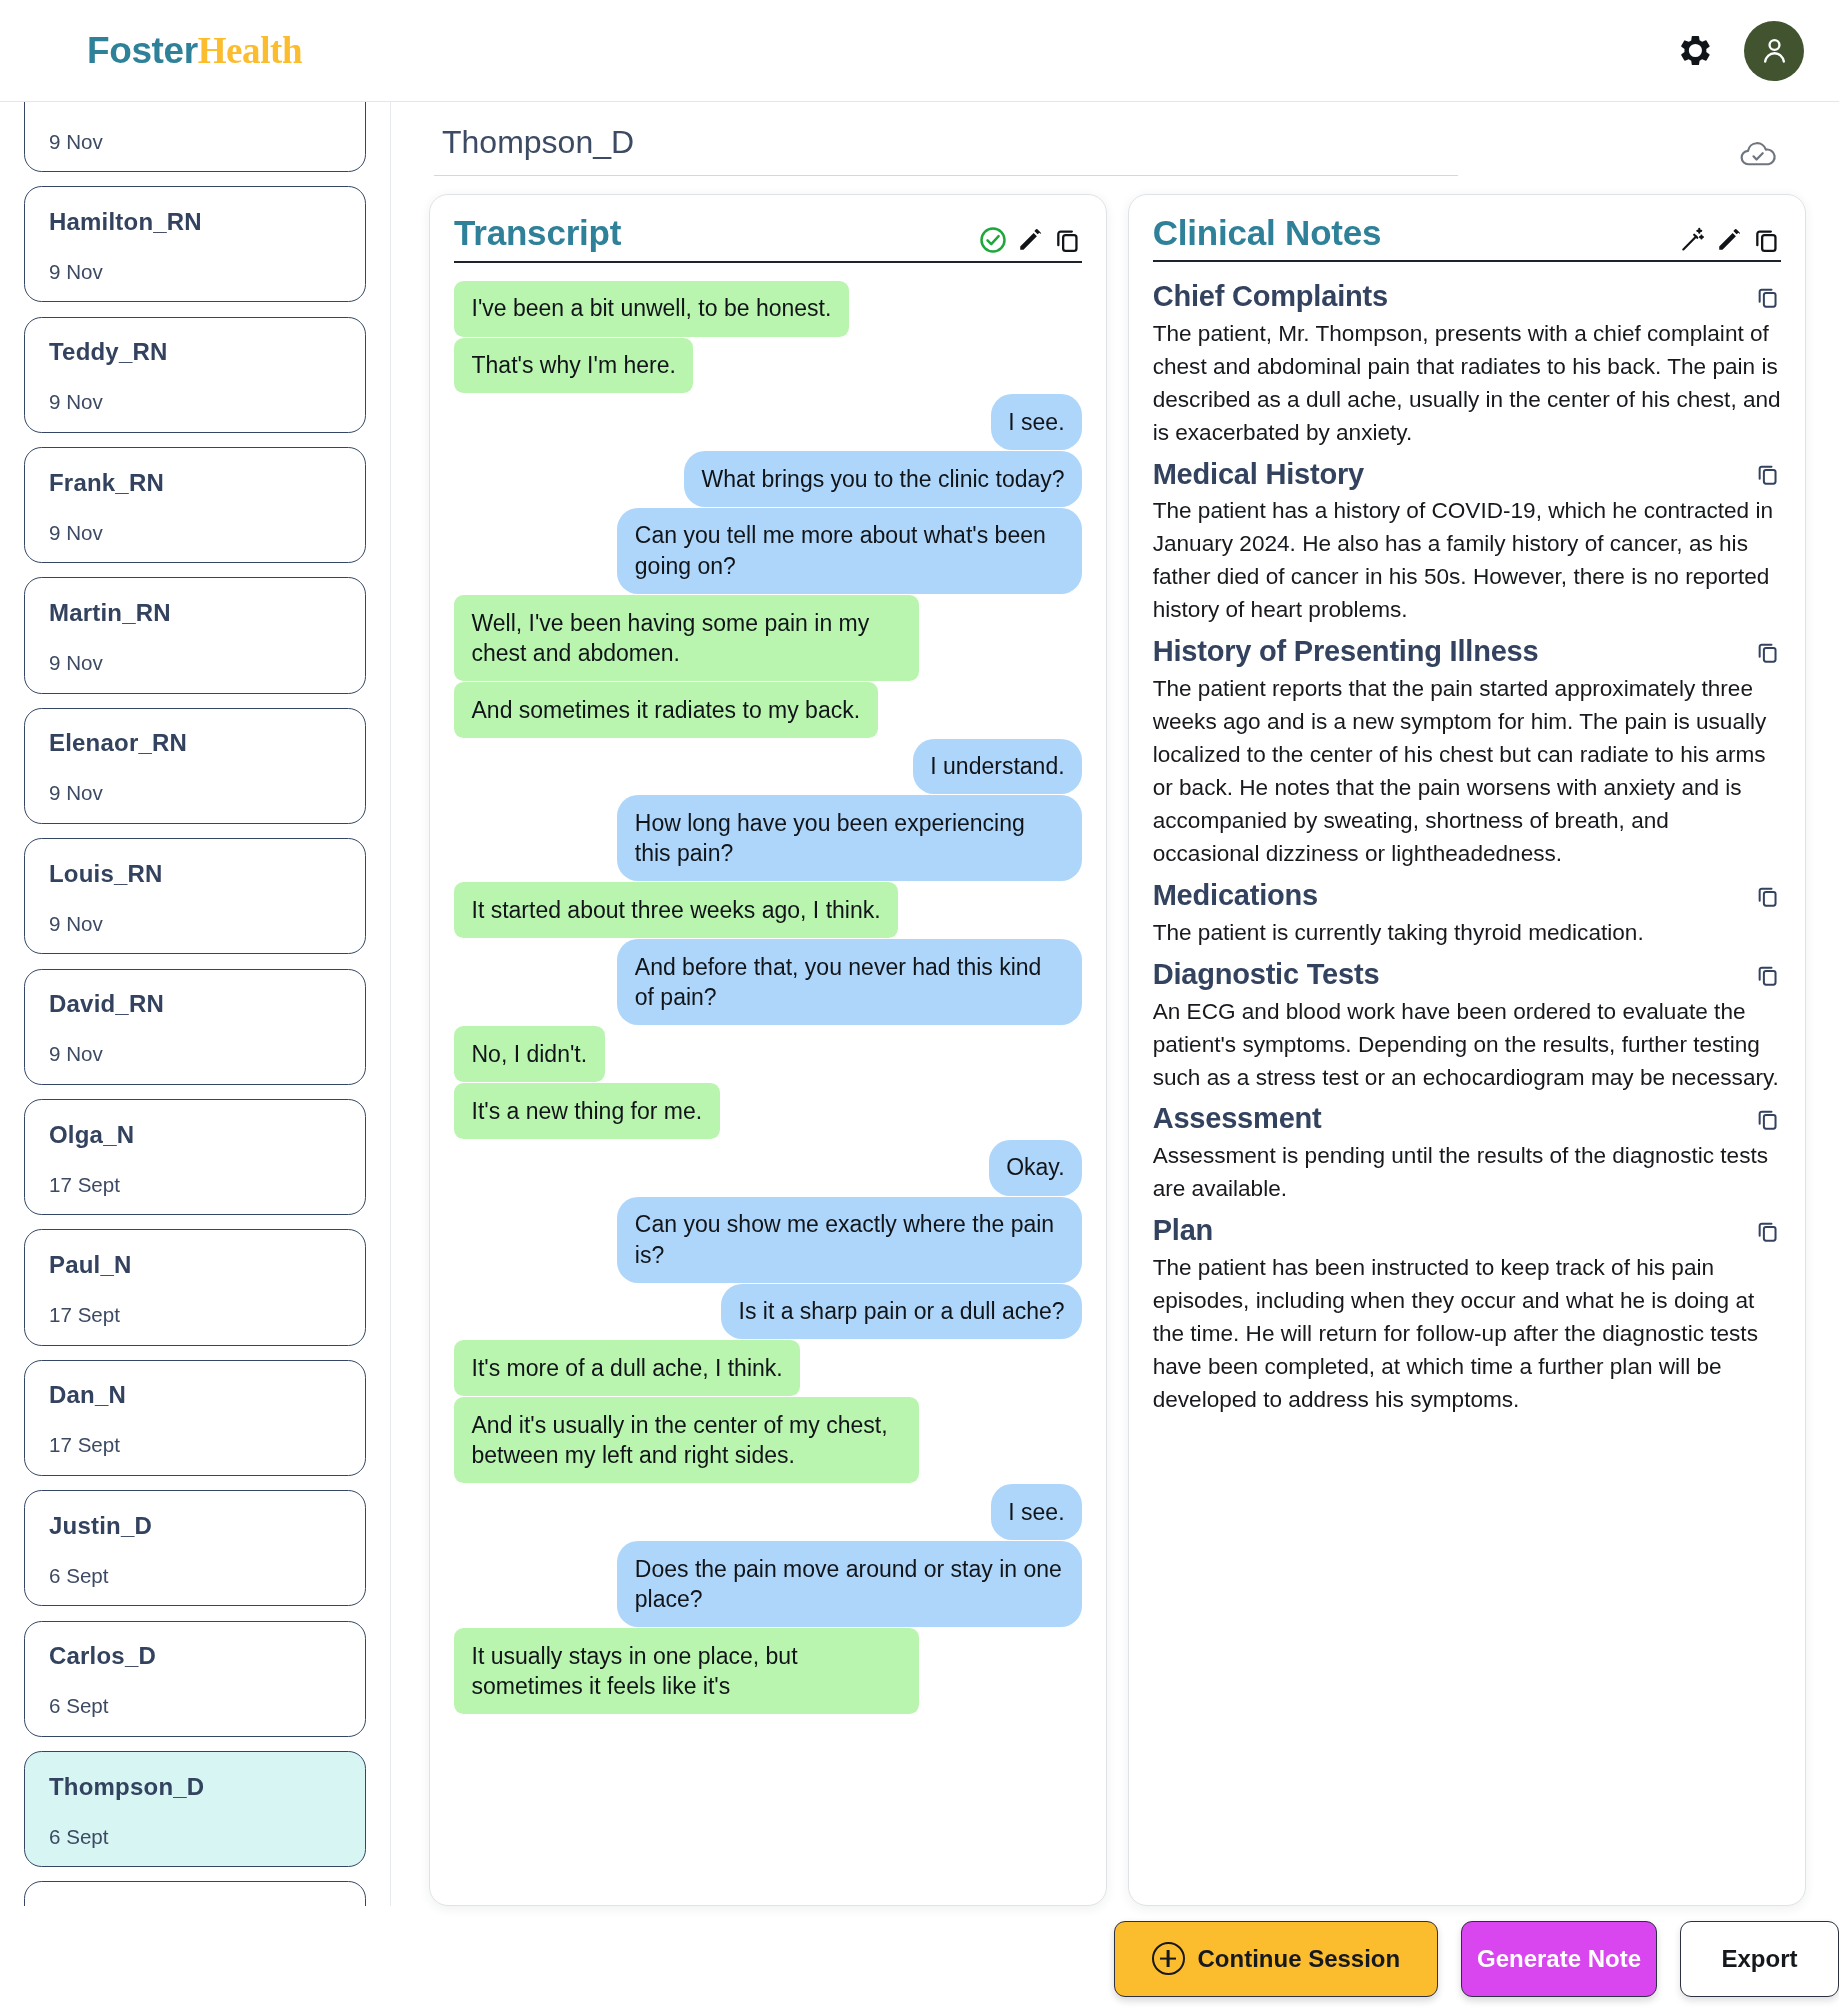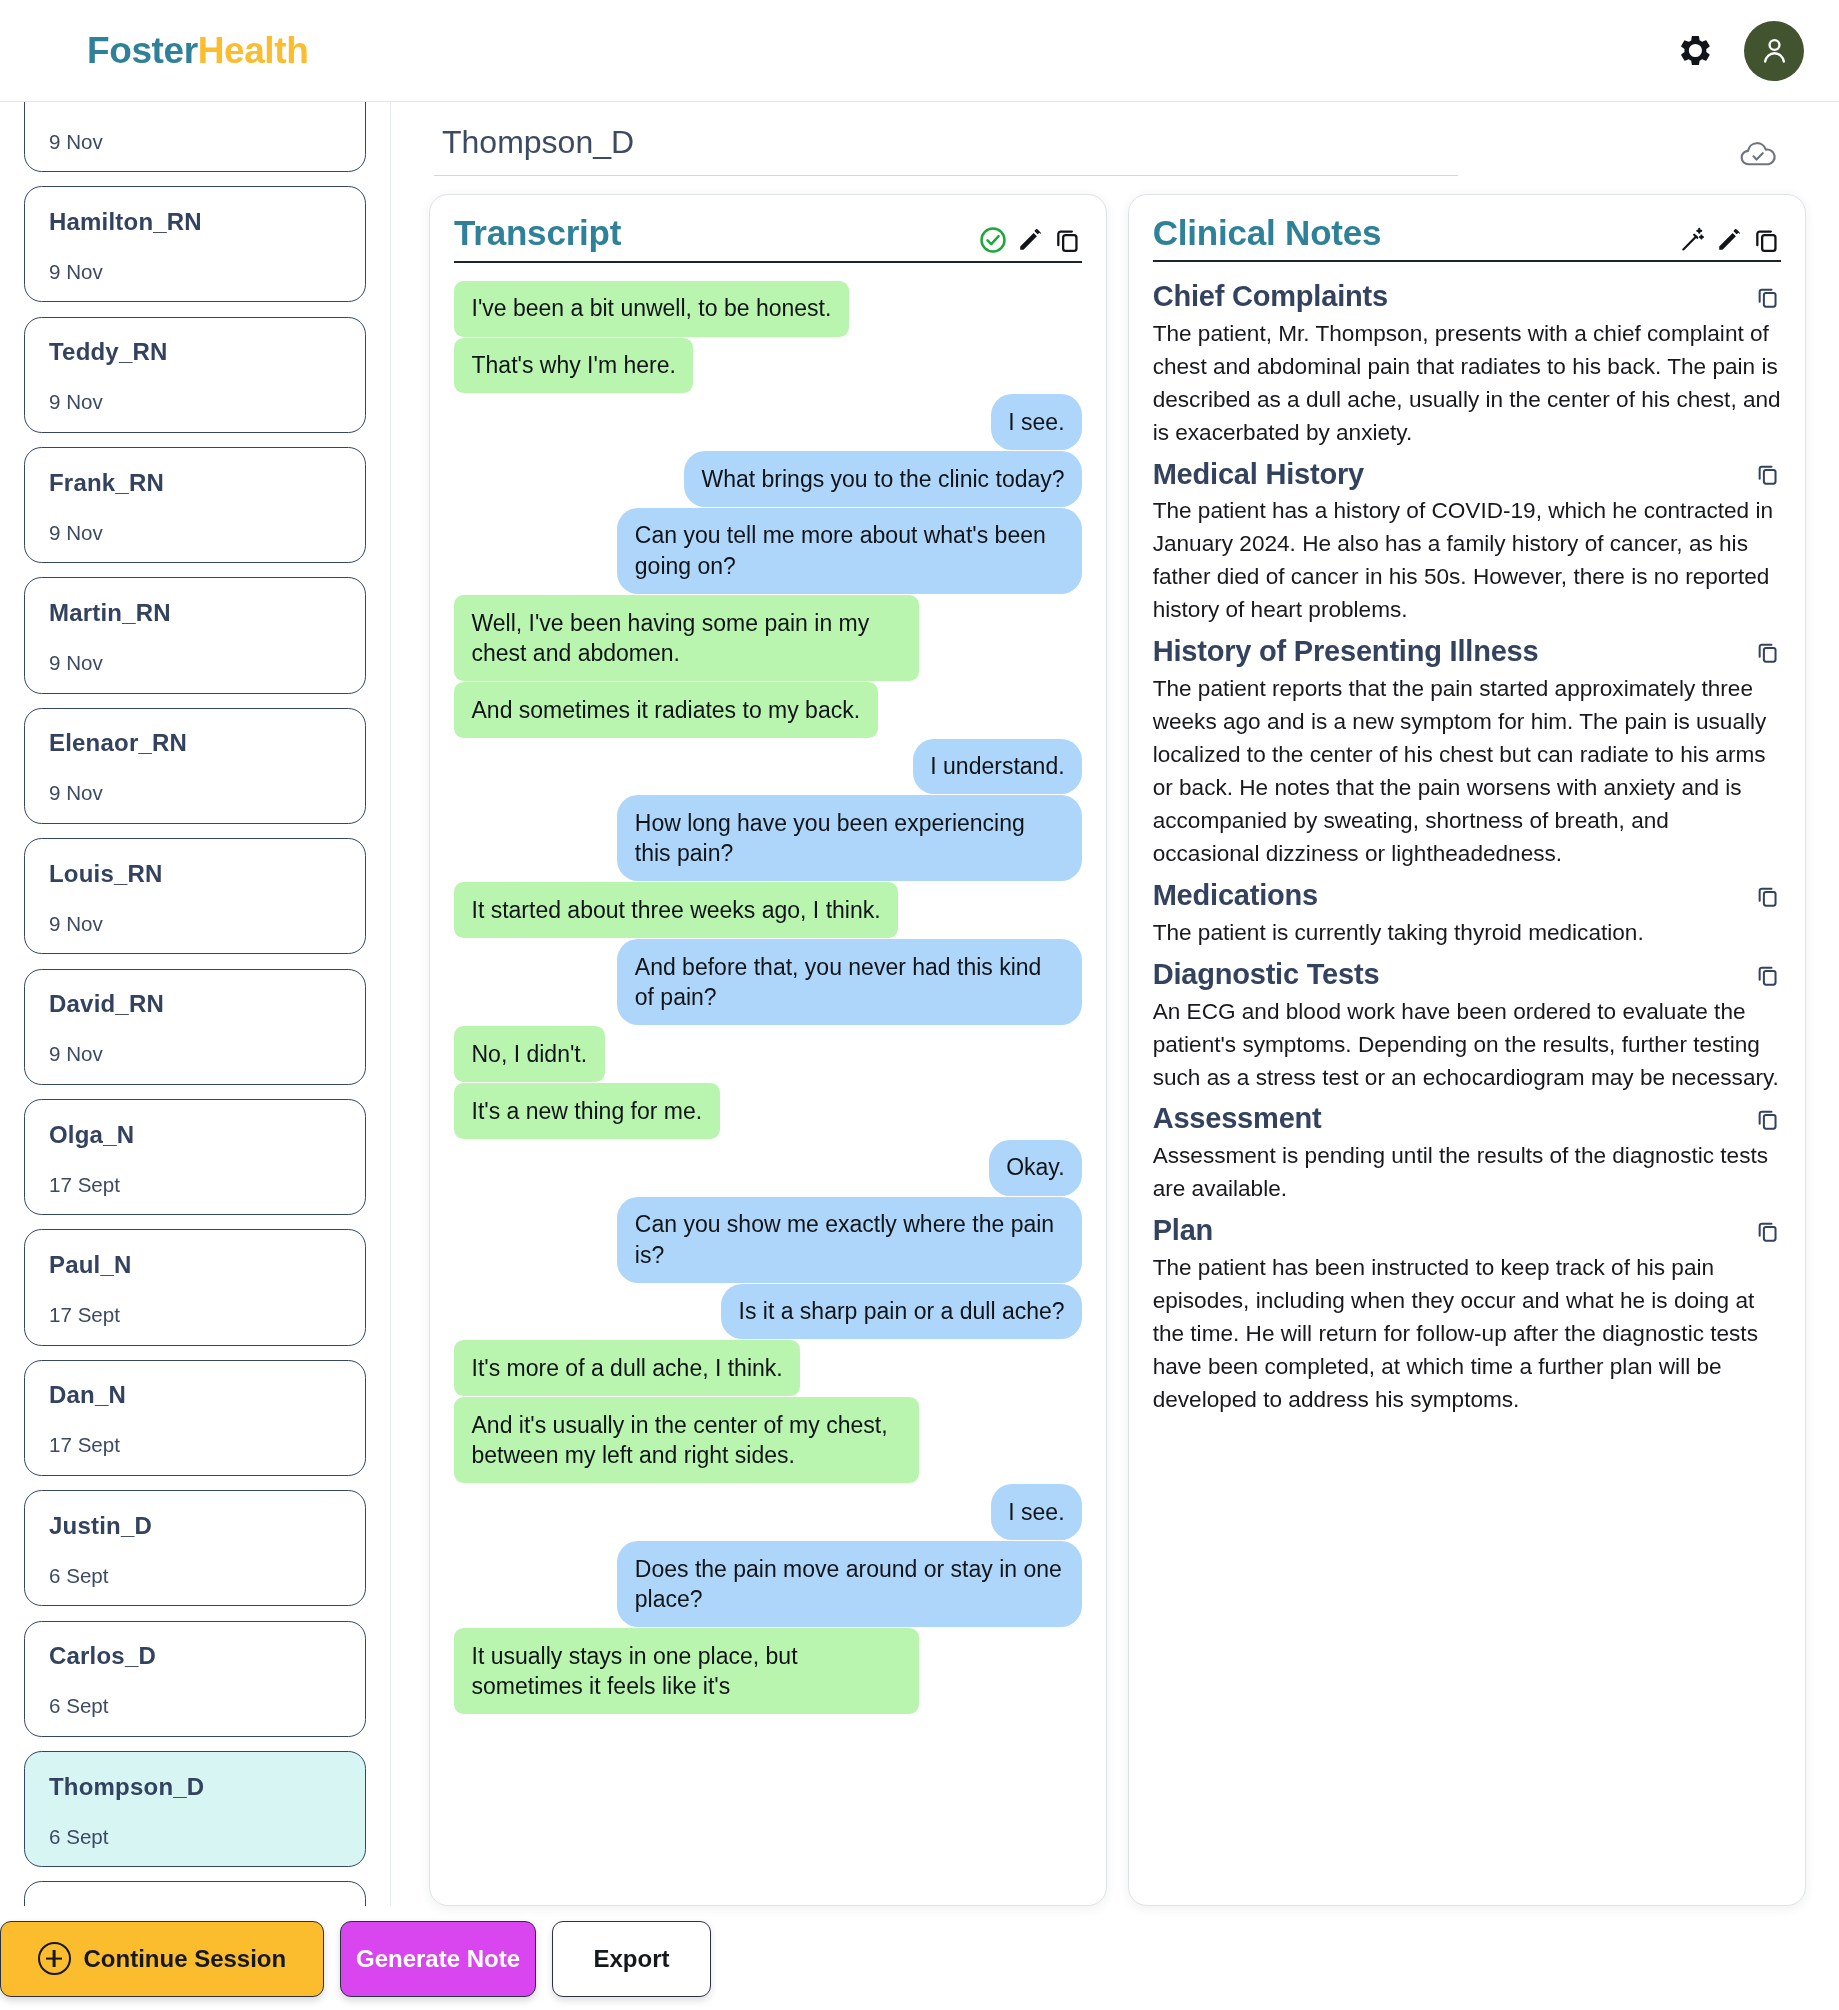--- a/index.html
+++ b/index.html
@@ -19,21 +19,21 @@
     background: #ffffff;
     border-bottom: 0.8px solid #e3e6ea;
     display: flex;
     align-items: center;
     padding: 0 35px 0 87px;
     position: relative;
     z-index: 5;
   }
   .logo { font-size: 37px; font-weight: 700; letter-spacing: -0.4px; }
   .logo .a { color: #2e8198; }
-  .logo .b { color: #fbbc2e; }
+  .logo .b { color: #fbbc2e; font-family: Liberation Serif, serif; }
 
   .header-right {
     margin-left: auto;
     display: flex;
     align-items: center;
     gap: 30px;
   }
   .tmpl-wrap { width: 286px; position: relative; padding-bottom: 4.8px; }
   .tmpl-label { font-size: 19px; color: #8a94a6; line-height: 1.35; }
   .tmpl-row {
@@ -112,21 +112,21 @@
   .msg.left { align-self: flex-start; background: #b9f5ae; }
   .msg.right { align-self: flex-end; background: #aed6fa; border-radius: 21px; }
 
   
   .note-sec { margin-bottom: 8px; }
   .note-head-row { display: flex; align-items: center; justify-content: space-between; }
   .note-h { font-size: 29px; font-weight: 700; color: #33425e; letter-spacing: -0.2px; }
   .note-p { font-size: 22.6px; line-height: 1.46; color: #17191d; margin-top: 4.8px; }
 
   
-  .footer { height: 105px; flex: 0 0 105px; display: flex; align-items: center; justify-content: flex-start; gap: 16px; background: #fff; }
+  .footer { height: 105px; flex: 0 0 105px; display: flex; align-items: center; justify-content: flex-end; gap: 23px; background: #fff; }
   .btn { border-radius: 11px; font-size: 24px; font-weight: 700; display:flex; align-items:center; justify-content:center; gap:12.7px; cursor: pointer; }
   .btn-continue { background:#fbbc2e; color:#15181d; width: 324px; height: 76px; border:1.2px solid #2b3140; box-shadow: 0 3.2px 7.1px rgba(0,0,0,.15); }
   .btn-generate { background:#d946ef; color:#ffffff; width: 196px; height: 76px; border:1.2px solid #2b3140; box-shadow: 0 3.2px 7.1px rgba(0,0,0,.15); }
   .btn-export { background:#ffffff; color:#15181d; width: 159px; height: 76px; border:1.2px solid #2b3140; box-shadow: 0 3.2px 7.1px rgba(0,0,0,.12); }
   .plus-circle { width:33px; height:33px; border:2.4px solid #15181d; border-radius:50%; position:relative; }
   .plus-circle:before, .plus-circle:after { content:""; position:absolute; background:#15181d; }
   .plus-circle:before { left:50%; top:6.4px; bottom:6.4px; width:2.8px; transform:translateX(-50%); }
   .plus-circle:after { top:50%; left:6.4px; right:6.4px; height:2.8px; transform:translateY(-50%); }
   svg { display:block; }
 </style>

